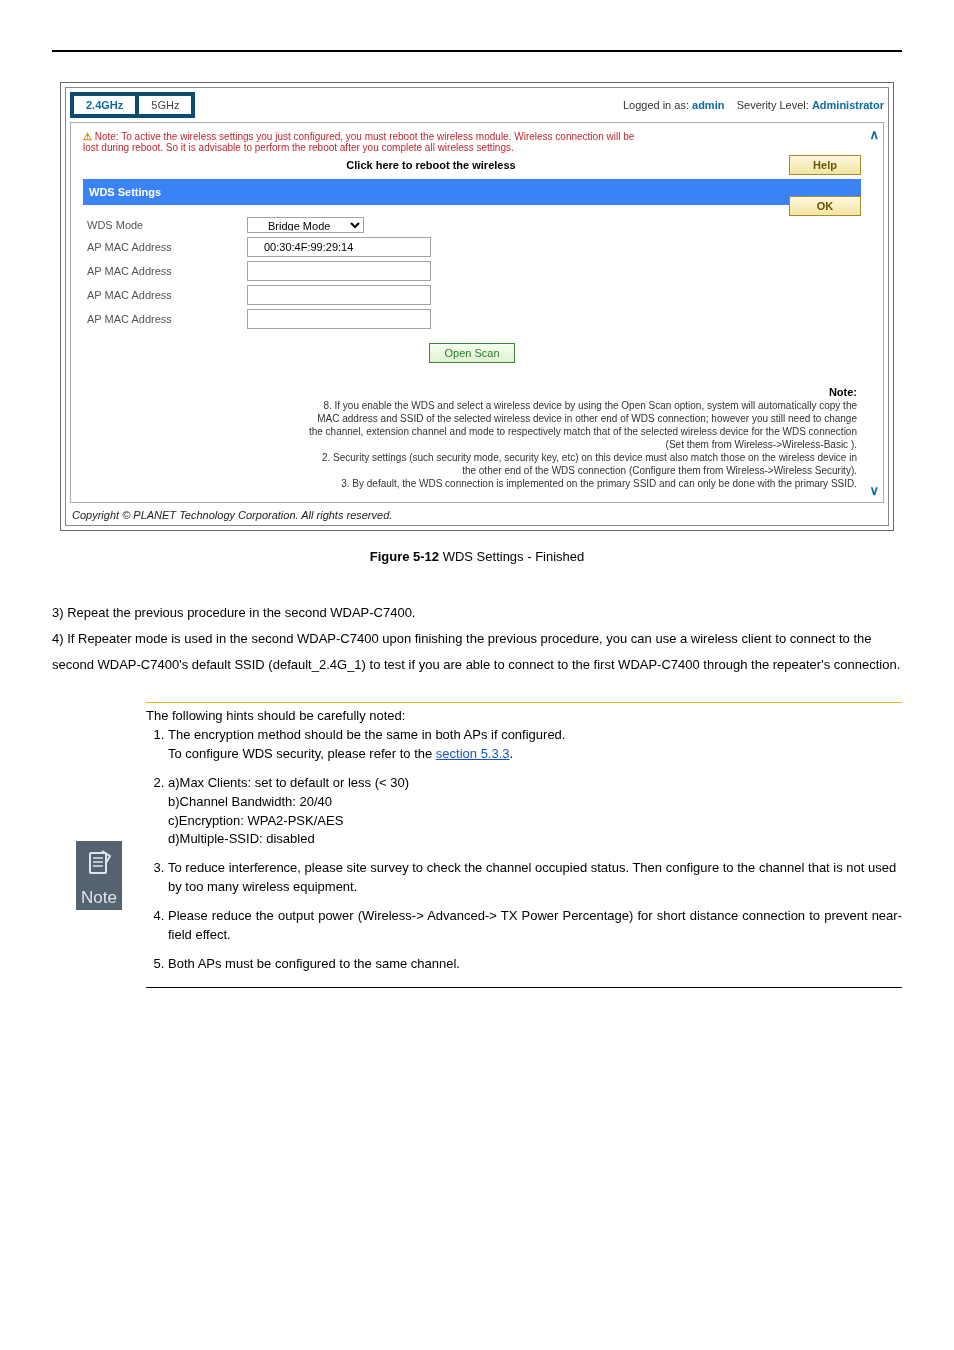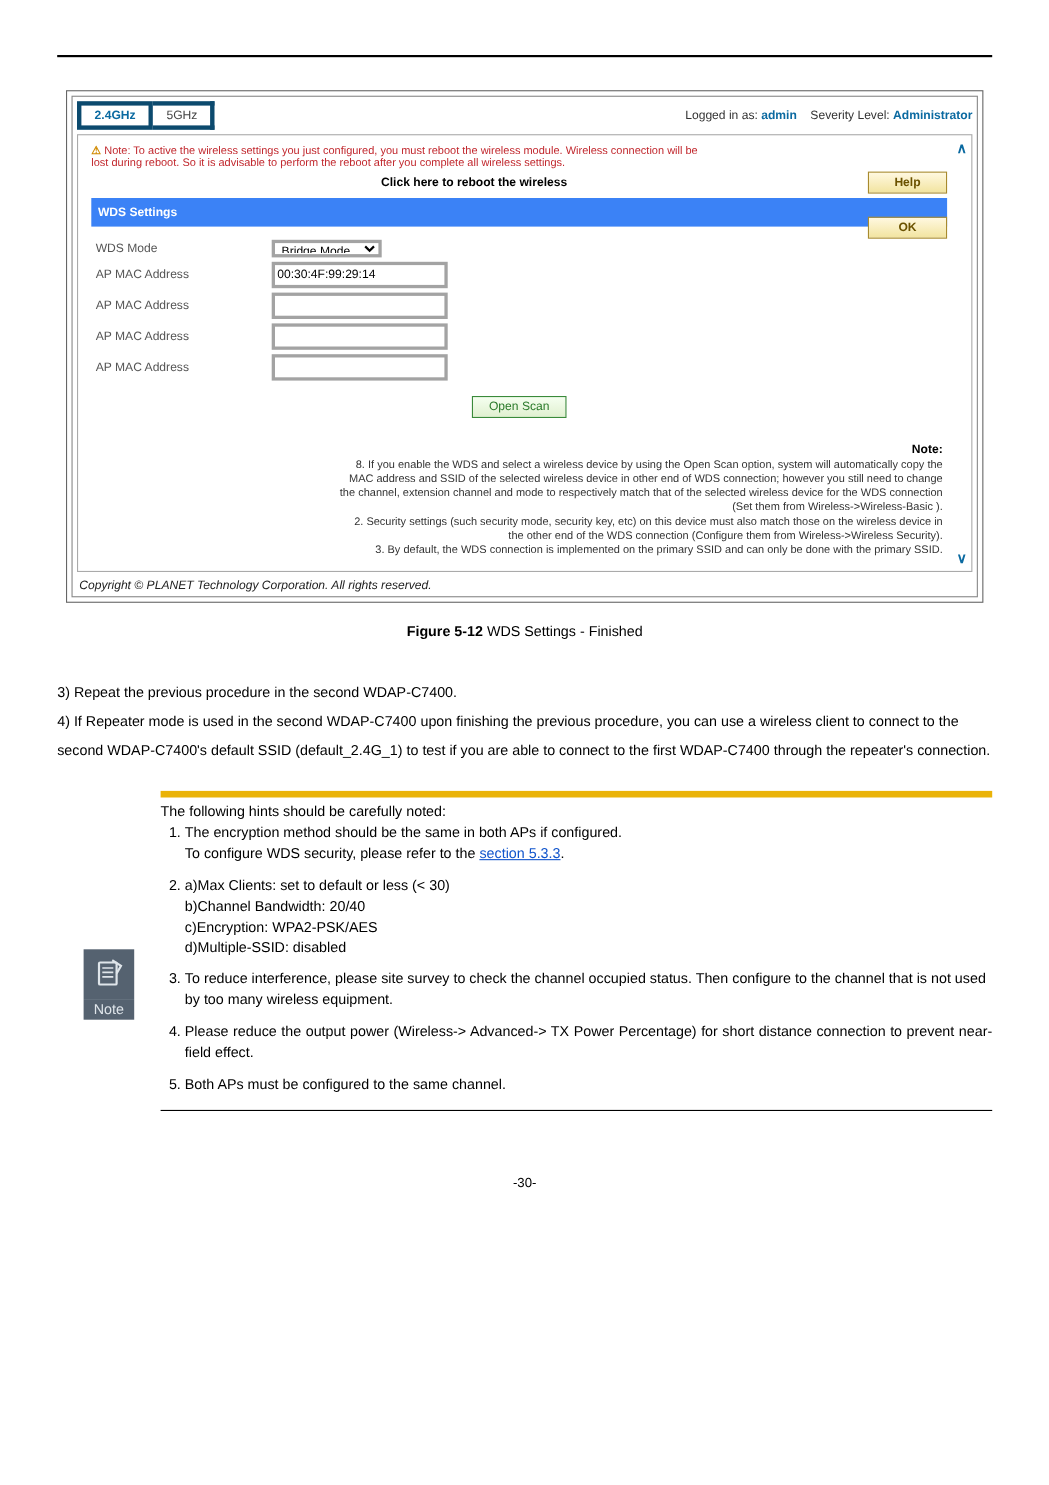--- a/index.html
+++ b/index.html
@@ -130,22 +130,22 @@
     align-items: center;
     margin: 4px 0;
     font-size: 11px;
     color: #555;
   }
   .form-row .lbl {
     width: 160px;
   }
   .form-row select, .form-row input[type="text"] {
     font-size: 11px;
-    border: 3px solid #a3a3a3;
-    padding: 1px 2px;
+    border: 1px solid #a3a3a3;
+    padding: 1px 16px;
     background: #fff;
     height: 16px;
   }
   .form-row select { min-width: 100px; }
   .form-row input[type="text"] { width: 150px; }
   .scan-row {
     text-align: center;
     margin: 14px 0 22px 0;
   }
   .scan-btn {
@@ -204,28 +204,28 @@
     background: #556270;
     display: flex;
     align-items: center;
     justify-content: center;
     font-size: 26px;
     color: #dfe5ea;
   }
   .note-icon-label {
     background: #556270;
     color: #dfe5ea;
-    font-size: 13px;
+    font-size: 17px;
     width: 46px;
     text-align: center;
     padding: 1px 0 2px 0;
   }
   .hints-content {
     flex: 1;
-    border-top: 6px solid #eab308;
+    border-top: 1px solid #eab308;
     border-bottom: 1px solid #000;
     padding: 4px 0;
     line-height: 1.45;
   }
   .hints-content .link {
     color: #1155cc;
     text-decoration: underline;
   }
   .hints-content ol {
     margin: 0;
@@ -365,14 +365,13 @@
           <div class="sub">c)Encryption: WPA2-PSK/AES</div>
           <div class="sub">d)Multiple-SSID: disabled</div>
         </li>
         <li>To reduce interference, please site survey to check the channel occupied status. Then configure to the channel that is not used by too many wireless equipment.</li>
         <li class="justify">Please reduce the output power (Wireless-&gt; Advanced-&gt; TX Power Percentage) for short distance connection to prevent near-field effect.</li>
         <li>Both APs must be configured to the same channel.</li>
       </ol>
     </div>
   </div>
 
-  <div class="page-num">-30-</div>
 </div>
 
 </body></html>

